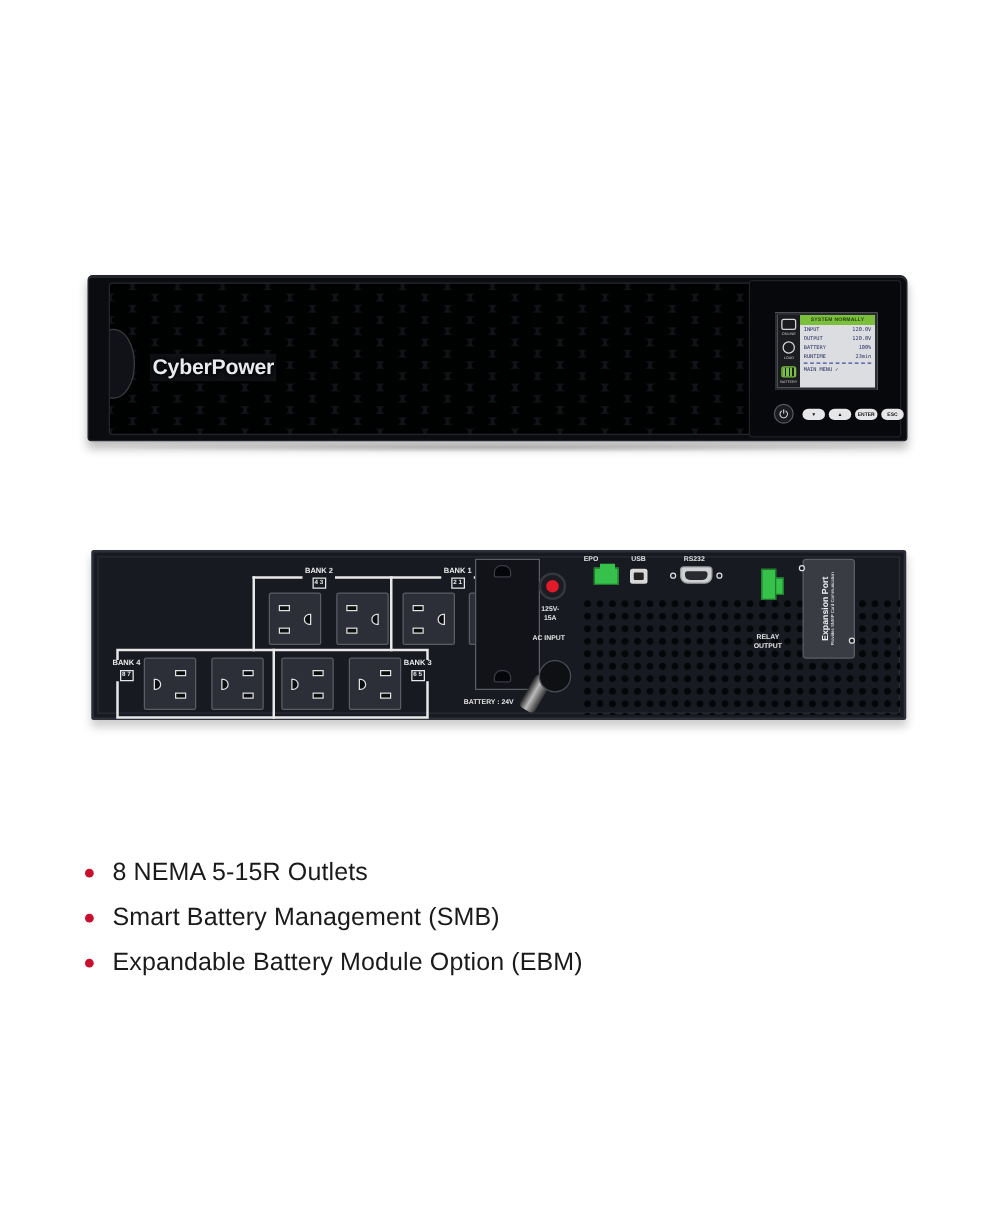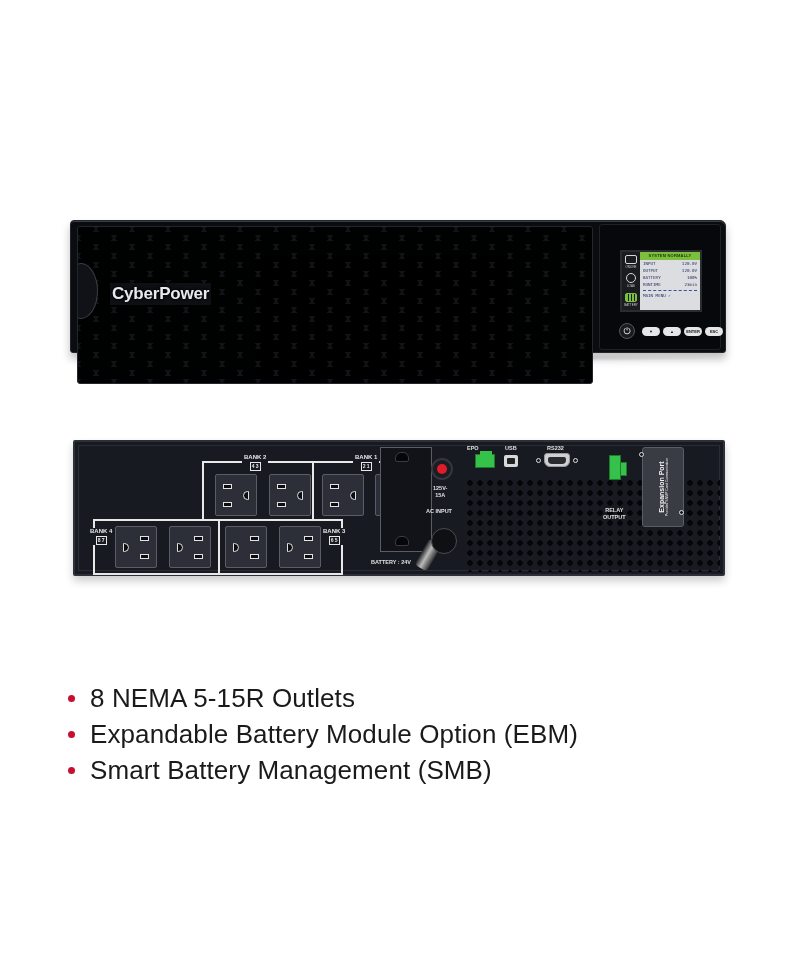--- a/index.html
+++ b/index.html
@@ -11,21 +11,21 @@
     position: absolute; left: 70px; top: 220px; width: 656px; height: 133px;
     background: #0b0c10; border-radius: 4px 6px 3px 3px;
     box-shadow: 0 6px 8px rgba(0,0,0,0.25), inset 0 1px 0 #3a3d46;
     border: 1px solid #23252c;
   }
   .front-unit::after {
     content: ""; position: absolute; left: -6px; right: -6px; bottom: -10px; height: 8px;
     background: radial-gradient(ellipse at center, rgba(0,0,0,0.18), rgba(0,0,0,0) 70%);
   }
   .bezel {
-    position: absolute; left: 6px; top: 5px; width: 516px; height: 158px;
+    position: absolute; left: 16px; top: 5px; width: 516px; height: 122px;
     background: #121318; border-radius: 3px; overflow: hidden;
     border: 1px solid #24262d;
   }
   .vent-grid {
     position: absolute; inset: 0;
     background-image:
       radial-gradient(ellipse 17px 6px at 50% 50%, #000 0 96%, transparent 100%),
       radial-gradient(ellipse 17px 6px at 50% 50%, #000 0 96%, transparent 100%);
     background-size: 36px 18px, 36px 18px;
     background-position: 0 2px, 18px 11px;
@@ -160,21 +160,21 @@
     position: absolute; left: 50%; top: 50%; transform: translate(-50%,-50%) rotate(-90deg);
     white-space: nowrap; color: #f0f0f0; text-align: center;
   }
   .exp-title { font-size: 7px; font-weight: bold; display: block; }
   .exp-sub { font-size: 3.5px; display: block; }
 
   
   .features { position: absolute; left: 68px; top: 680px; list-style: none; }
   .feature-item {
     display: flex; align-items: center; height: 36px;
-    font-family: "Liberation Sans", sans-serif; font-size: 26px; color: #1a1a1a; letter-spacing: 0.1px;
+    font-family: "Liberation Sans", sans-serif; font-size: 20px; color: #1a1a1a; letter-spacing: 0.1px;
   }
   .bullet { width: 7px; height: 7px; border-radius: 50%; background: #c8102e; margin-right: 15px; flex-shrink: 0; }
 </style>
 </head>
 <body>
 
 <div class="front-unit">
   <div class="bezel">
     <div class="vent-grid"></div>
     <div class="bezel-notch"></div>
@@ -336,19 +336,19 @@
   <div class="screw" style="left:604px; top:68px; background:#181a22;"></div>
 </div>
 
 <ul class="features">
   <li class="feature-item">
     <span class="bullet"></span>
     <span>8 NEMA 5-15R Outlets</span>
   </li>
   <li class="feature-item">
     <span class="bullet"></span>
-    <span>Expandable Battery Module Option (EBM)</span>
+    <span>Smart Battery Management (SMB)</span>
   </li>
   <li class="feature-item">
     <span class="bullet"></span>
-    <span>Smart Battery Management (SMB)</span>
+    <span>Expandable Battery Module Option (EBM)</span>
   </li>
 </ul>
 
 </body></html>

